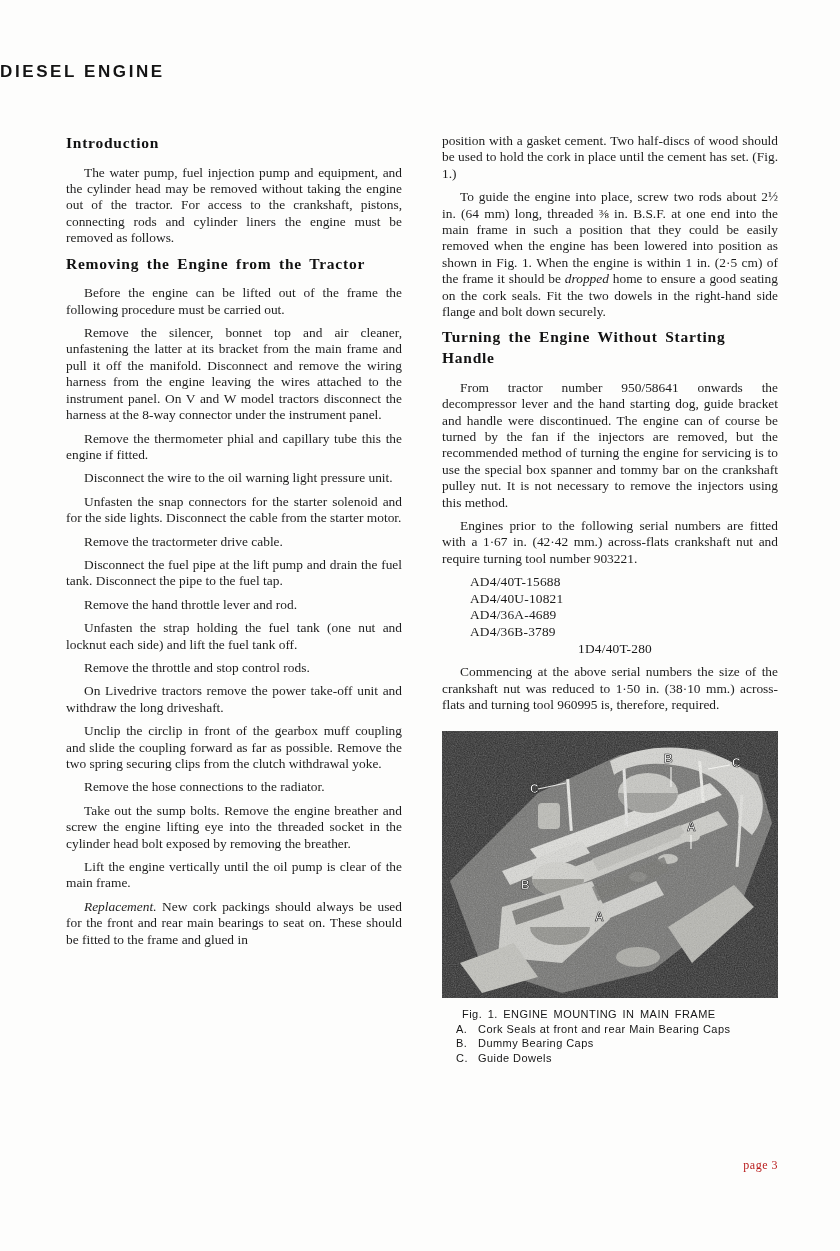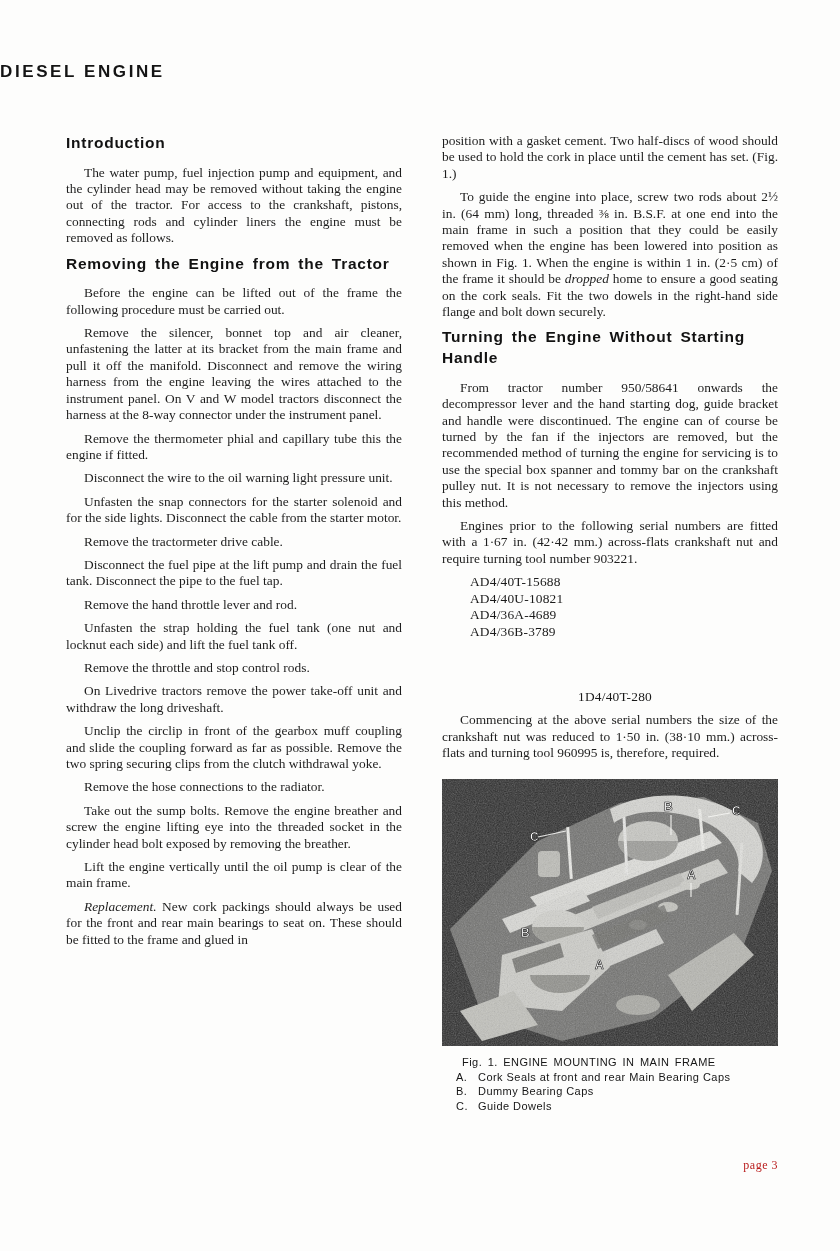--- a/index.html
+++ b/index.html
@@ -42,21 +42,21 @@
     left: 66px;
     width: 712px;
     display: flex;
     gap: 40px;
   }
   .col {
     width: 336px;
   }
 
   h2.sect {
-    font-family: Liberation Sans, sans-serif;
+    font-family: Liberation Serif, serif;
     font-size: 15.5px;
     font-weight: 600;
     letter-spacing: 0.75px;
     margin: 0 0 11px 0;
     color: #121212;
     line-height: 1.33;
   }
   h2.sect.spaced {
     word-spacing: 3px;
   }
@@ -89,21 +89,20 @@
   }
   .serial-row {
     display: flex;
     padding-left: 28px;
     flex-direction: column;
   }
   .serial-row span { width: 152px; }
   .serial-center {
     text-align: center;
     padding-left: 10px;
-    margin-top: 48px;
   }
 
   
   .figure {
     margin-top: 18px;
     width: 336px;
   }
   .photo {
     width: 336px;
     height: 267px;

